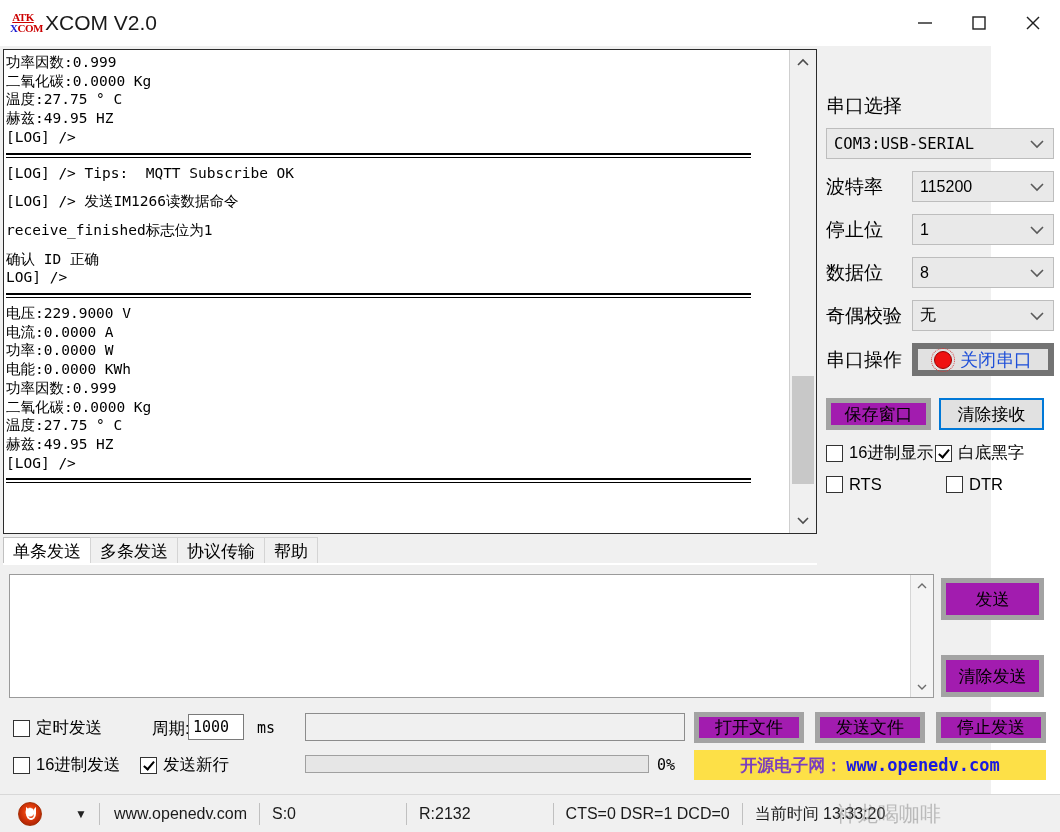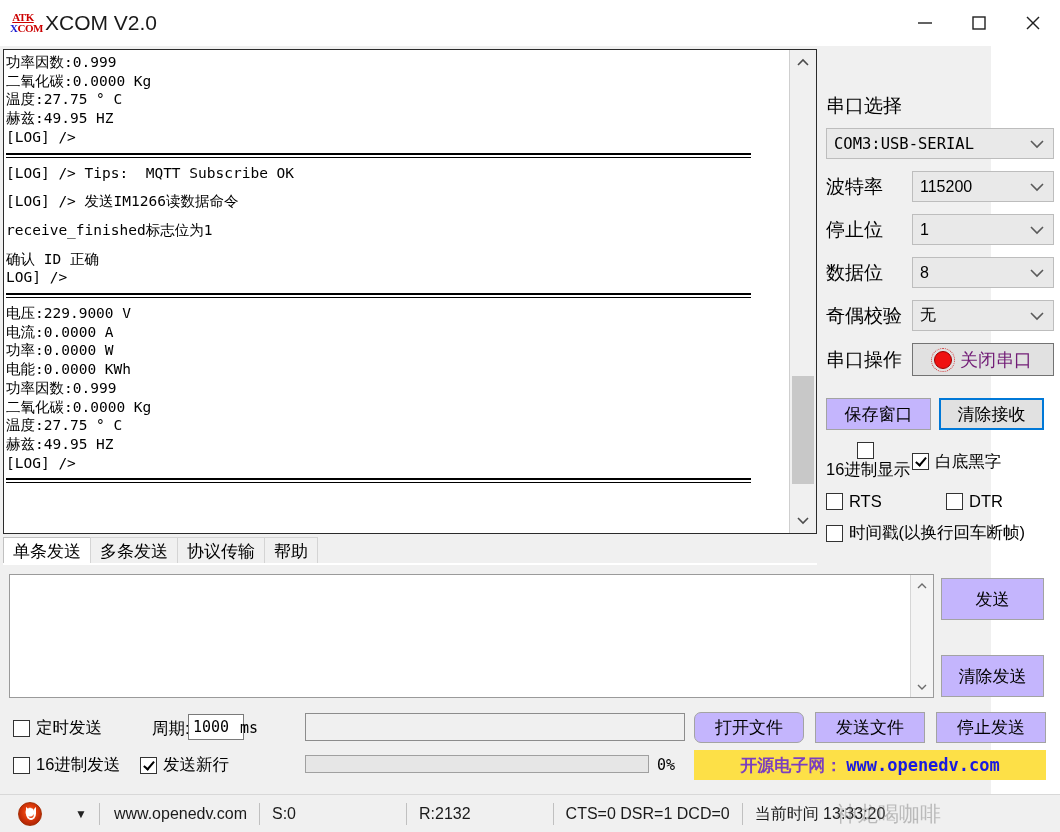--- a/index.html
+++ b/index.html
@@ -153,22 +153,22 @@
     background: #f4f4f4;
     border-left: 1px solid #d6d6d6;
     position: relative;
   }
   #send-scroll .sb-arrow { width: 22px; height: 22px; }
   #send-scroll .sb-up { position: absolute; top: 0; left: 0; }
   #send-scroll .sb-down { position: absolute; bottom: 0; left: 0; }
 
   
   .btn {
-    background: #c4b5fd;
-    border: 1px solid #a3a3a3;
+    background: #a21caf;
+    border: 5px solid #a3a3a3;
     font-size: 17px;
     color: #000;
     display: flex; align-items: center; justify-content: center;
     box-sizing: border-box;
     font-family: "Liberation Sans", sans-serif;
   }
   .btn.focus {
     border: 2px solid #0078d7;
     background: #e1e1e1;
   }
@@ -203,21 +203,21 @@
   #lbl-period { position: absolute; left: 152px; top: 718px; font-size: 16.5px; }
   #inp-period {
     position: absolute; left: 188px; top: 714px;
     width: 56px; height: 26px;
     border: 1px solid #7a7a7a; background: #fff;
     font-family: "DejaVu Sans Mono", monospace;
     font-size: 15px; color: #000;
     display: flex; align-items: center; padding-left: 4px;
     box-sizing: border-box;
   }
-  #lbl-ms { position: absolute; left: 240px; top: 719px; font-size: 15px; font-family: "DejaVu Sans Mono", monospace; }
+  #lbl-ms { position: absolute; left: 257px; top: 719px; font-size: 15px; font-family: "DejaVu Sans Mono", monospace; }
 
   #opt-hexsend { position: absolute; left: 13px; top: 754px; }
   #opt-newline { position: absolute; left: 140px; top: 754px; }
 
   #file-path {
     position: absolute; left: 305px; top: 713px;
     width: 380px; height: 28px;
     border: 1px solid #8c8c8c; background: #f0f0f0;
     box-sizing: border-box;
   }
@@ -225,21 +225,21 @@
     position: absolute; left: 305px; top: 755px;
     width: 344px; height: 18px;
     border: 1px solid #a0a0a0; background: #e6e6e6;
     box-sizing: border-box;
   }
   #progress-pct {
     position: absolute; left: 657px; top: 756px;
     font-size: 15px; font-family: "DejaVu Sans Mono", monospace; color: #000;
   }
 
-  #btn-openfile { position: absolute; left: 694px; top: 712px; width: 110px; height: 31px; border-radius: 7px; }
+  #btn-openfile { position: absolute; left: 694px; top: 712px; width: 110px; height: 31px; }
   #btn-sendfile { position: absolute; left: 815px; top: 712px; width: 110px; height: 31px; }
   #btn-stopsend { position: absolute; left: 936px; top: 712px; width: 110px; height: 31px; }
 
   #ad-banner {
     position: absolute; left: 694px; top: 750px;
     width: 352px; height: 30px;
     background: #fde047;
     display: flex; align-items: center; justify-content: center;
   }
   #ad-banner .cn {
@@ -281,23 +281,23 @@
     margin-top: 12px;
   }
   .cfg-label {
     width: 86px; flex: 0 0 86px;
     font-size: 19px; color: #000;
   }
   .cfg-row .select { flex: 1 1 auto; }
 
   #btn-closeport {
     flex: 1 1 auto; height: 33px;
-    background: #e1e1e1; border: 1px solid #737373;
+    background: #e1e1e1; border: 6px solid #737373;
     display: flex; align-items: center; justify-content: center;
-    font-size: 18px; color: #701a75; box-sizing: border-box;
+    font-size: 18px; color: #1d4ed8; box-sizing: border-box;
   }
   .led {
     width: 16px; height: 16px; border-radius: 50%;
     background: #ef1111; border: 1px solid #9a0000;
     margin-right: 8px; position: relative;
   }
   .led::before {
     content: ""; position: absolute; left: -4px; top: -4px;
     width: 22px; height: 22px; border-radius: 50%;
     border: 1px dotted #d43b3b;
@@ -305,21 +305,21 @@
 
   #panel-buttons {
     display: flex; margin-top: 22px; gap: 8px;
   }
   #btn-savewin { width: 105px; height: 32px; }
   #btn-clearrecv { width: 105px; height: 32px; }
 
   #panel-checks { margin-top: 12px; }
   #panel-checks .row { display: flex; align-items: center; margin-bottom: 11px; }
   #panel-checks .row .chk { font-size: 16.5px; }
-  #chk-hexdisp { margin-right: 0px; flex-direction: column; }
+  #chk-hexdisp { margin-right: 0px; }
   #chk-whitebg { margin-left: 2px; }
   #chk-rts { width: 120px; }
 
   
   #statusbar {
     position: absolute; left: 0; top: 794px;
     width: 1060px; height: 38px;
     background: #f0f0f0;
     border-top: 1px solid #d8d8d8;
     display: flex; align-items: center;
@@ -550,26 +550,20 @@
         </div>
       </div>
       <div class="row">
         <div class="chk" id="chk-rts">
           <span class="chkbox"></span>
           <span>RTS</span>
         </div>
         <div class="chk" id="chk-dtr">
           <span class="chkbox"></span>
           <span>DTR</span>
-        </div>
-      </div>
-      <div class="row">
-        <div class="chk" id="chk-ts">
-          <span class="chkbox"></span>
-          <span>时间戳(以换行回车断帧)</span>
         </div>
       </div>
     </div>
   </div>
 
   <div id="statusbar">
     <div id="sb-led"></div>
     <div id="sb-caret">▼</div>
     <div class="sb-sep"></div>
     <div class="sb-cell" id="sb-url">www.openedv.com</div>

